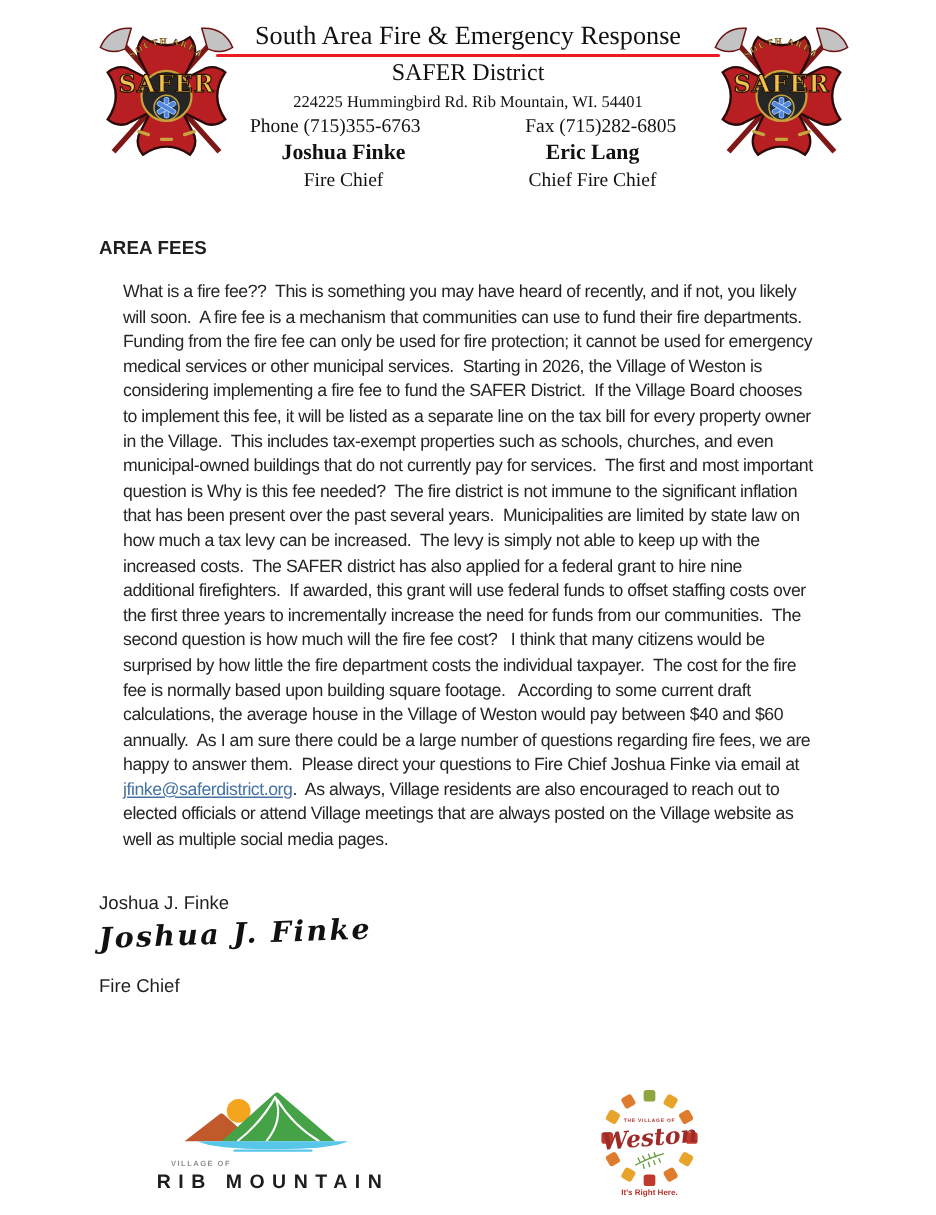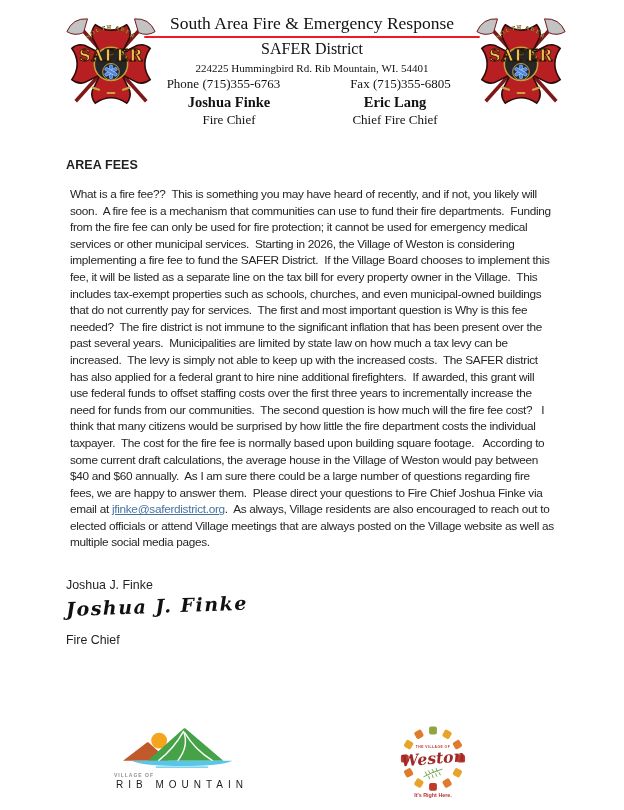--- a/index.html
+++ b/index.html
@@ -22,40 +22,40 @@
   .address{font-size:11px;margin-top:4px;white-space:nowrap;}
   .contact-row{display:flex;font-size:13px;margin-top:2px;gap:22px;}
   .contact-row .col, .officers-row .col{flex:1;}
   .officers-row{display:flex;margin-top:2px;}
   .officer-name{font-weight:bold;font-size:14.5px;}
   .officer-title{font-size:13px;margin-top:1px;}
   
   .main{margin:34px 66px 0;}
   .section-heading{font-weight:bold;font-size:12.5px;letter-spacing:0.1px;}
   .para{
-    margin:14px 4px 0;font-size:11.8px;line-height:16.6px;letter-spacing:-0.3px;
+    margin:14px 16px 0;font-size:11.8px;line-height:16.6px;letter-spacing:-0.3px;
     white-space:pre-wrap;color:#252525;
   }
   .email-link{color:#4472a4;text-decoration:underline;cursor:pointer;}
   .typed-name{margin-top:27px;font-size:12.4px;}
   .script-sig{
     margin-top:6px;width:max-content;
     font-family:"DejaVu Serif",serif;font-style:italic;font-weight:bold;
     font-size:19px;letter-spacing:1.5px;color:#111;
     transform:rotate(-2deg);transform-origin:left center;
   }
   .sig-title{margin-top:13px;font-size:12.4px;}
   
   .rib-logo{position:absolute;left:104px;top:722px;width:156px;text-align:center;}
   .rib-village-of{
     text-align:left;margin:0 0 0 10px;font-size:5px;font-weight:bold;
     letter-spacing:1px;color:#8f8f8f;
   }
   .rib-name{
-    font-size:10px;font-weight:normal;letter-spacing:5px;color:#1d1d1d;
+    font-size:13px;font-weight:bold;letter-spacing:5px;color:#1d1d1d;
     white-space:nowrap;margin-top:1px;
   }
   .weston-logo{position:absolute;left:394px;top:724px;width:78px;height:78px;}
 </style>
 </head>
 <body>
 
 <div class="page">
 
   <div class="letterhead">
@@ -132,21 +132,21 @@
       </g>
     </svg>
 
     <div class="head-center">
       <div class="org-name">South Area Fire &amp; Emergency Response</div>
       <div class="head-rule"></div>
       <div class="district">SAFER District</div>
       <div class="address">224225 Hummingbird Rd. Rib Mountain, WI. 54401</div>
       <div class="contact-row">
         <div class="col">Phone (715)355-6763</div>
-        <div class="col">Fax (715)355-6805</div>
+        <div class="col">Fax (715)282-6805</div>
       </div>
       <div class="officers-row">
         <div class="col">
           <div class="officer-name">Joshua Finke</div>
           <div class="officer-title">Fire Chief</div>
         </div>
         <div class="col">
           <div class="officer-name">Eric Lang</div>
           <div class="officer-title">Chief Fire Chief</div>
         </div>

